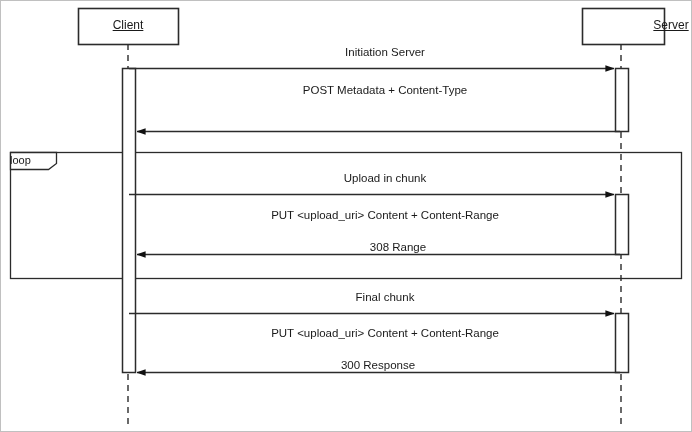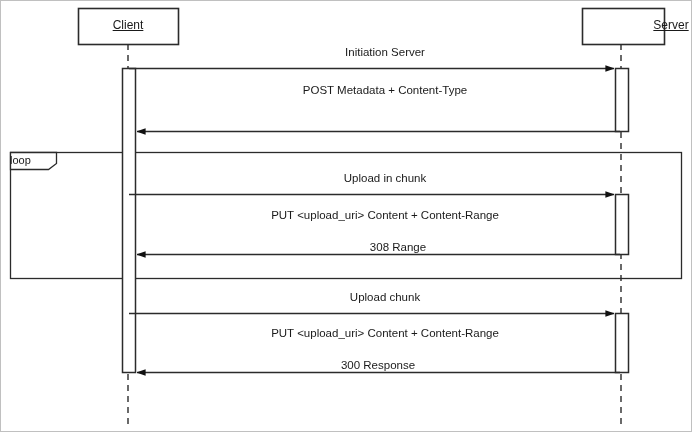--- a/index.html
+++ b/index.html
@@ -113,19 +113,19 @@
 
   <div class="lbl msg-label" style="left:385px; top:84px;">POST Metadata + Content-Type</div>
 
 
   <div class="lbl msg-label" style="left:385px; top:172px;">Upload in chunk</div>
 
   <div class="lbl msg-label" style="left:385px; top:209px;">PUT &lt;upload_uri&gt; Content + Content-Range</div>
 
   <div class="lbl msg-label" style="left:378px; top:241px;margin-left:20px;">308 Range</div>
 
-  <div class="lbl msg-label" style="left:385px; top:291px;">Upload chunk</div>
+  <div class="lbl msg-label" style="left:385px; top:291px;">Final chunk</div>
 
   <div class="lbl msg-label" style="left:385px; top:327px;">PUT &lt;upload_uri&gt; Content + Content-Range</div>
 
   <div class="lbl msg-label" style="left:378px; top:359px;">300 Response</div>
 
 </div>
 
 </body></html>

